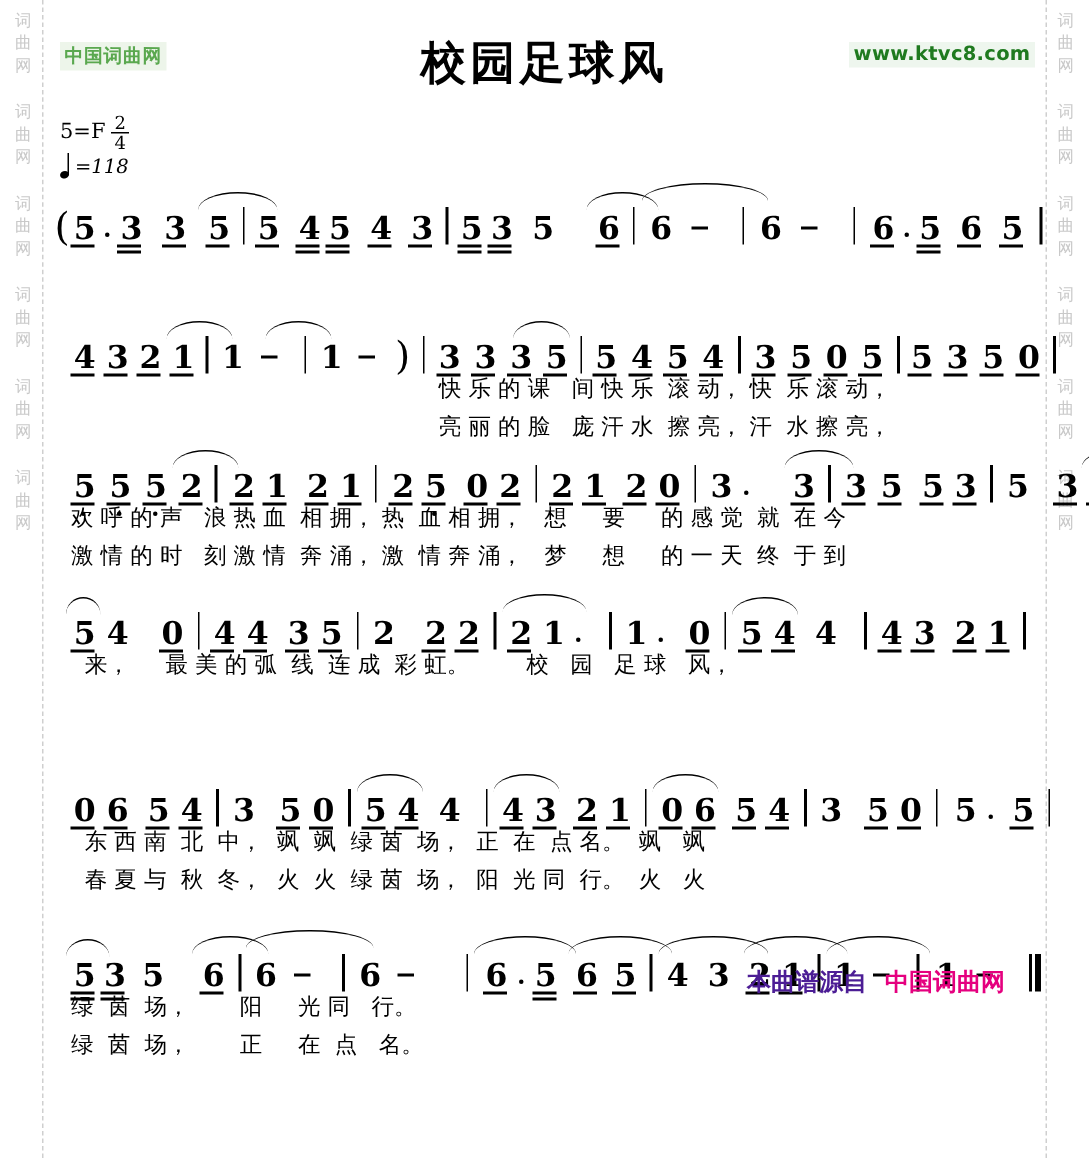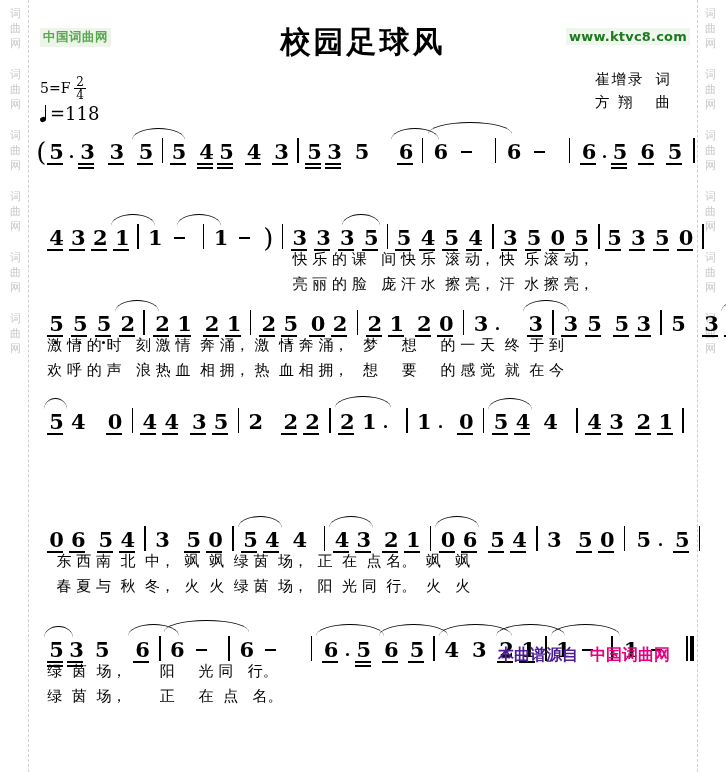--- a/index.html
+++ b/index.html
@@ -51,21 +51,21 @@
 
   
   .keyblock{position:absolute;left:8px;top:78px;font-size:14px;
             font-family:"DejaVu Serif","Liberation Serif",serif;}
   .keyline{display:flex;align-items:center;height:20px;}
   .keyline .k{font-size:14px;}
   .frac{display:inline-flex;flex-direction:column;align-items:center;
         line-height:10px;font-size:12px;margin-left:4px;}
   .frac .num{border-bottom:1px solid #000;padding:0 2px 1px;}
   .frac .den{padding:1px 2px 0;}
-  .tempoline{display:flex;align-items:center;margin-top:5px;font-size:18px;}
+  .tempoline{display:flex;align-items:center;margin-top:5px;font-size:13px;font-style:italic;}
   .qnote{position:relative;width:9px;height:16px;margin-right:1px;}
   .qnote .head{position:absolute;left:0;bottom:0;width:6px;height:5px;
                background:#000;border-radius:50%;transform:rotate(-20deg);}
   .qnote .stem{position:absolute;left:5px;bottom:2px;width:1.4px;height:15px;background:#000;}
 
   
   .system{position:absolute;left:8px;width:648px;}
   .noterow{position:relative;height:34px;}
   .note{
     position:absolute;bottom:0;
@@ -176,30 +176,20 @@
     </div>
   </div>
 
 <div class="page">
 
   <div class="brand-left">中国词曲网</div>
   <div class="brand-right">www.ktvc8.com</div>
 
   <div class="title">校园足球风</div>
 
-  <div class="credits">
-    <div>
-      <span class="nm">崔增录</span>
-      <span>词</span>
-    </div>
-    <div>
-      <span class="nm">方  翔</span>
-      <span>曲</span>
-    </div>
-  </div>
 
   <div class="keyblock">
     <div class="keyline">
       <span class="k">5=F</span>
       <span class="frac">
         <span class="num">2</span>
         <span class="den">4</span>
       </span>
     </div>
     <div class="tempoline">
@@ -394,24 +384,24 @@
           <div class="beam" style="left: 572.62px; width: 16px; bottom: -3px;"></div>
           <div class="note" style="left: 596.58px;">3</div>
           <div class="beam" style="left: 594.58px; width: 16px; bottom: -3px;"></div>
           <div class="bar" style="left: 620.37px;"></div>
           <div class="note" style="left: 631.35px;">5</div>
           <div class="note" style="left: 664.29px;">3</div>
           <div class="beam" style="left: 662.29px; width: 16px; bottom: -3px;"></div>
           <div class="beam" style="left: 684.25px; width: 16px; bottom: -3px;"></div>
         </div>
         <div class="lyricrow">
+          <div class="ly" style="left: 7.32px;">欢 呼 的 声   浪 热 血  相 拥， 热  血 相 拥，   想     要     的 感 觉  就  在 今</div>
+        </div>
+        <div class="lyricrow">
           <div class="ly" style="left: 7.32px;">激 情 的 时   刻 激 情  奔 涌， 激  情 奔 涌，   梦     想     的 一 天  终  于 到</div>
-        </div>
-        <div class="lyricrow">
-          <div class="ly" style="left: 7.32px;">欢 呼 的 声   浪 热 血  相 拥， 热  血 相 拥，   想     要     的 感 觉  就  在 今</div>
         </div>
       </div>
       <div class="system" style="top: 398px;">
         <div class="noterow">
           <div class="slur" style="left: 3.66px; width: 23.79px; bottom: 22px;"></div>
           <div class="slur" style="left: 294.63px; width: 56.73px; bottom: 24px;"></div>
           <div class="slur" style="left: 448.35px; width: 43.92px; bottom: 22px;"></div>
           <div class="note" style="left: 9.15px;">5</div>
           <div class="beam" style="left: 7.15px; width: 16px; bottom: -3px;"></div>
           <div class="note" style="left: 31.11px;">4</div>
@@ -451,20 +441,23 @@
           <div class="bar" style="left: 536.19px;"></div>
           <div class="note" style="left: 547.17px;">4</div>
           <div class="beam" style="left: 545.17px; width: 16px; bottom: -3px;"></div>
           <div class="note" style="left: 569.13px;">3</div>
           <div class="beam" style="left: 567.13px; width: 16px; bottom: -3px;"></div>
           <div class="note" style="left: 596.58px;">2</div>
           <div class="beam" style="left: 594.58px; width: 16px; bottom: -3px;"></div>
           <div class="note" style="left: 618.54px;">1</div>
           <div class="beam" style="left: 616.54px; width: 16px; bottom: -3px;"></div>
           <div class="bar" style="left: 642.33px;"></div>
+        </div>
+        <div class="lyricrow">
+          <div class="ly" style="left: 16.47px;">来，     最 美 的 弧  线  连 成  彩 虹。        校   园   足 球   风，</div>
         </div>
       </div>
       <div class="system" style="top: 516px;">
         <div class="noterow">
           <div class="slur" style="left: 197.64px; width: 43.92px; bottom: 22px;"></div>
           <div class="slur" style="left: 289.14px; width: 43.92px; bottom: 22px;"></div>
           <div class="slur" style="left: 395.28px; width: 43.92px; bottom: 22px;"></div>
           <div class="note" style="left: 9.15px;">0</div>
           <div class="beam" style="left: 7.15px; width: 16px; bottom: -3px;"></div>
           <div class="note" style="left: 31.11px;">6</div>

